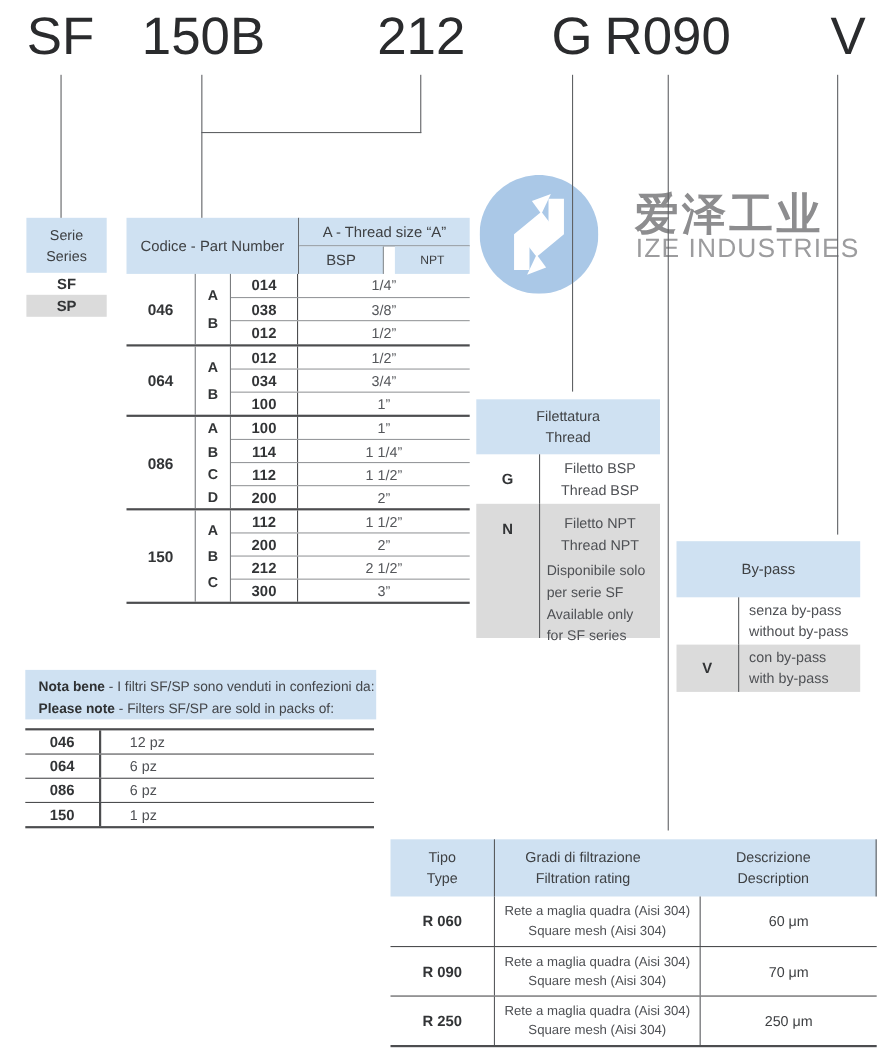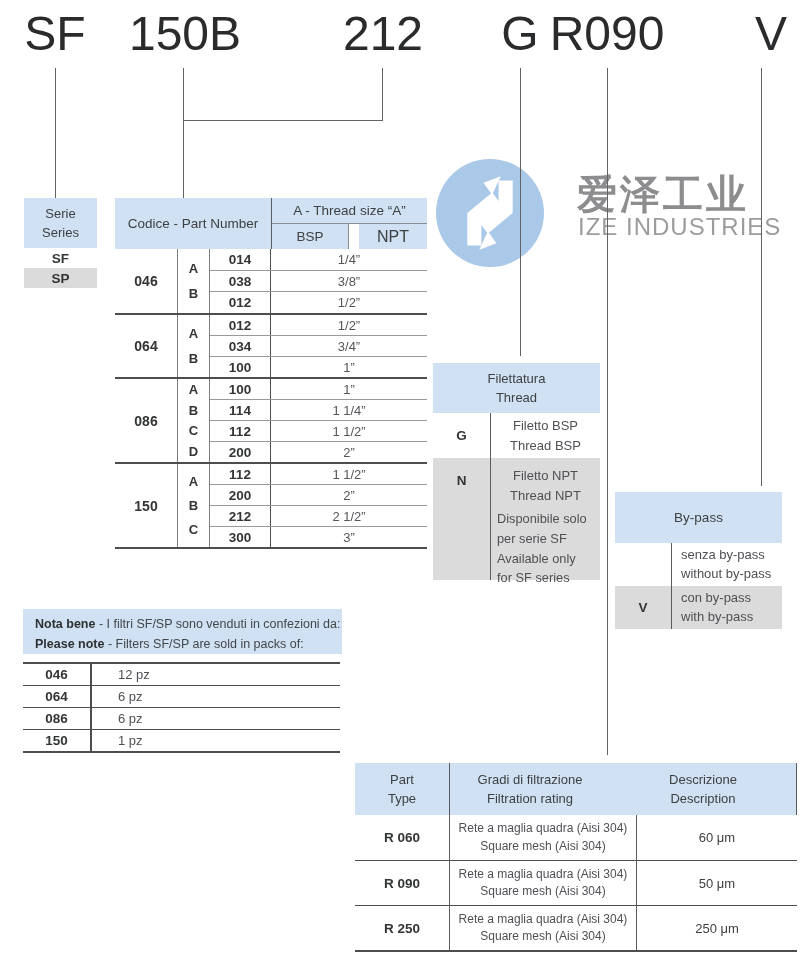--- a/index.html
+++ b/index.html
@@ -46,21 +46,21 @@
   .serie-row { height:20px; font-size:13.5px; font-weight:700; color:#323436; }
 
   
   .pt { position:absolute; left:115px; top:198px; width:312px; z-index:2; font-size:13px; }
   .pt-header { display:flex; height:51px; }
   .pth-left  { width:157px; border-right:1px solid #595b5e; font-size:13.5px; color:#3e4043; }
   .pth-right { width:155px; display:flex; flex-direction:column; }
   .pth-thread{ height:26px; border-bottom:1px solid #8a8d90; font-size:13.5px; color:#3e4043; }
   .pth-sub   { height:25px; display:flex;gap:10px; }
   .pth-bsp   { width:77px; border-right:1px solid #8a8d90; font-size:13.5px; color:#3e4043; }
-  .pth-npt   { flex:1; font-size:16px; color:#3e4043; }
+  .pth-npt   { flex:1; font-size:11px; color:#3e4043; }
   .pt-body   { border-bottom:2px solid #4c4d4f; }
   .pt-group  { display:flex; }
   .pt-group + .pt-group { border-top:2px solid #4c4d4f; }
   .pt-size   { width:63px; border-right:1px solid #7b7d80; display:flex; align-items:center;
                justify-content:center; font-weight:700; font-size:14px; color:#323436; }
   .pt-letters{ width:32px; border-right:1px solid #7b7d80; display:flex; flex-direction:column; }
   .align-even{ justify-content:space-evenly; }
   .align-rows{ justify-content:space-around; }
   .pt-letter { text-align:center; font-weight:700; font-size:13px; color:#323436; line-height:1; }
   .pt-rows   { flex:1; display:flex; flex-direction:column; }
@@ -326,39 +326,39 @@
         <div class="pk-qty">6 pz</div>
       </div>
       <div class="pk-row">
         <div class="pk-code">150</div>
         <div class="pk-qty">1 pz</div>
       </div>
     </div>
 
   <div class="bt">
     <div class="bt-header">
-      <div class="bt-h bt-c1 blue cell-center pre">Part
+      <div class="bt-h bt-c1 blue cell-center pre">Tipo
 Type</div>
       <div class="bt-h bt-c3 blue cell-center pre">Gradi di filtrazione
 Filtration rating</div>
       <div class="bt-h bt-c2 blue cell-center pre">Descrizione
 Description</div>
     </div>
     <div class="bt-body">
         <div class="bt-row">
           <div class="bt-type">R 060</div>
           <div class="bt-desc pre">Rete a maglia quadra (Aisi 304)
 Square mesh (Aisi 304)</div>
           <div class="bt-rating">60 μm</div>
         </div>
         <div class="bt-row">
           <div class="bt-type">R 090</div>
           <div class="bt-desc pre">Rete a maglia quadra (Aisi 304)
 Square mesh (Aisi 304)</div>
-          <div class="bt-rating">50 μm</div>
+          <div class="bt-rating">70 μm</div>
         </div>
         <div class="bt-row">
           <div class="bt-type">R 250</div>
           <div class="bt-desc pre">Rete a maglia quadra (Aisi 304)
 Square mesh (Aisi 304)</div>
           <div class="bt-rating">250 μm</div>
         </div>
       </div>
   </div>
 

